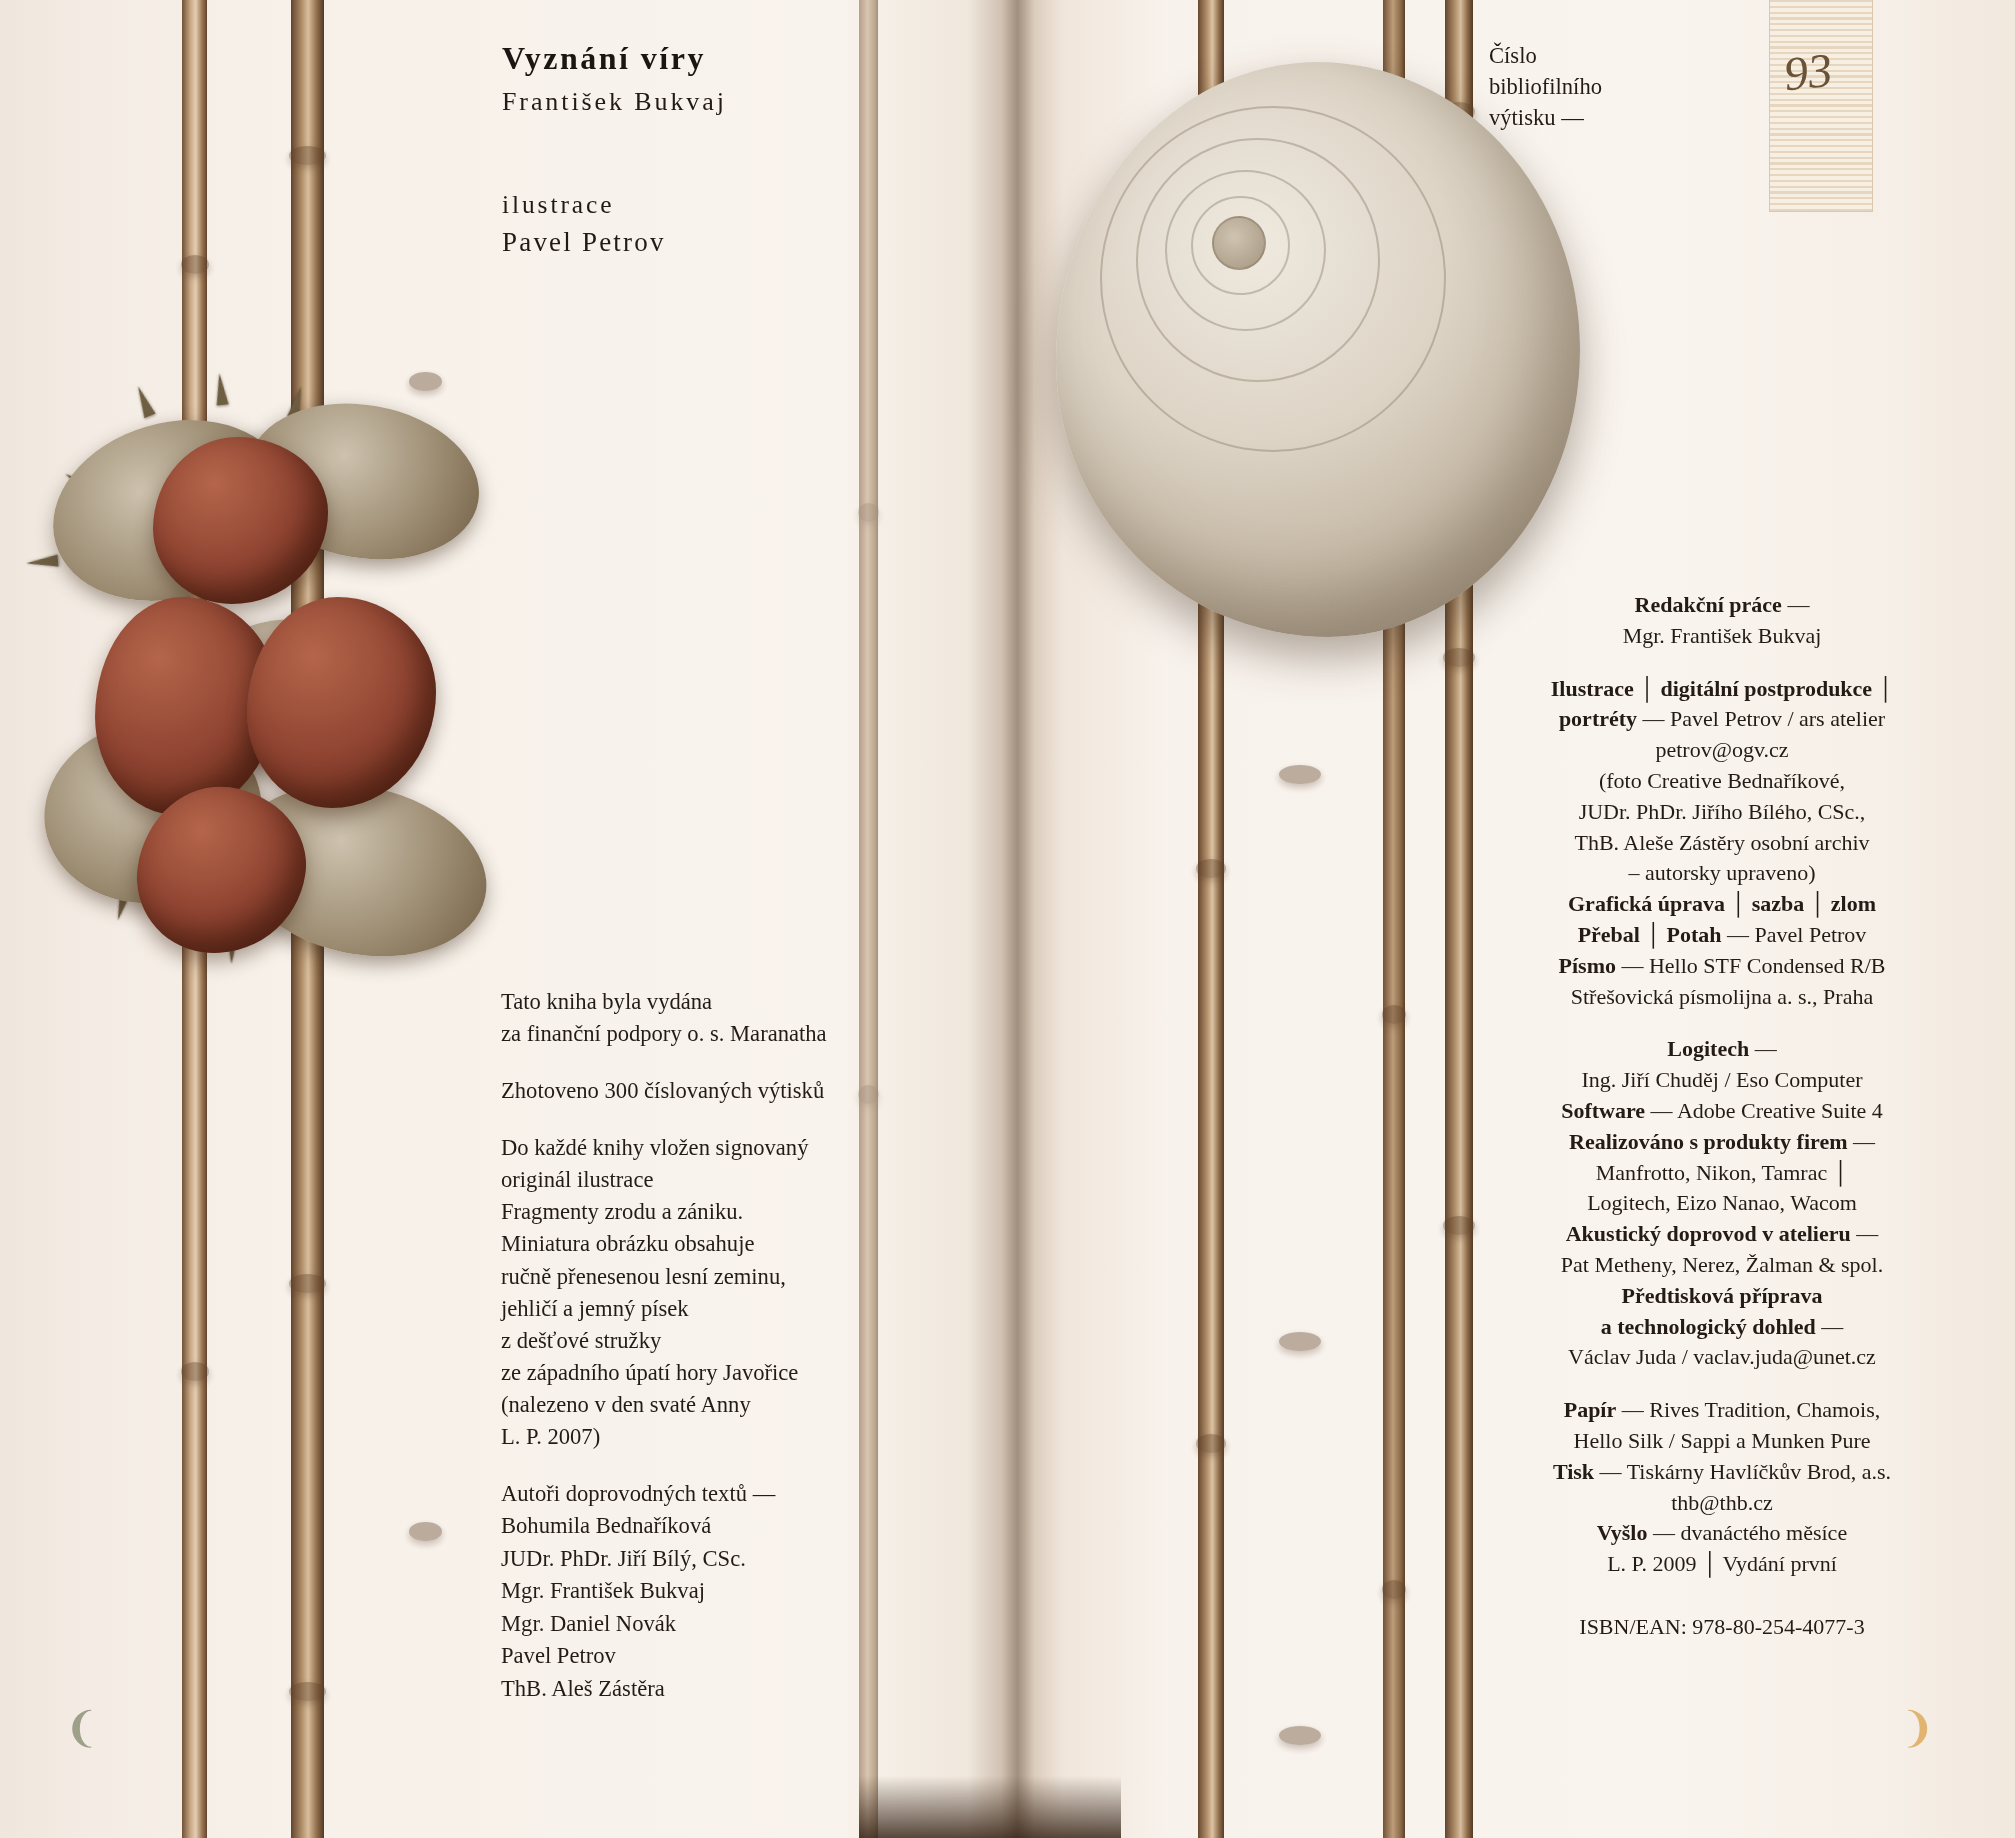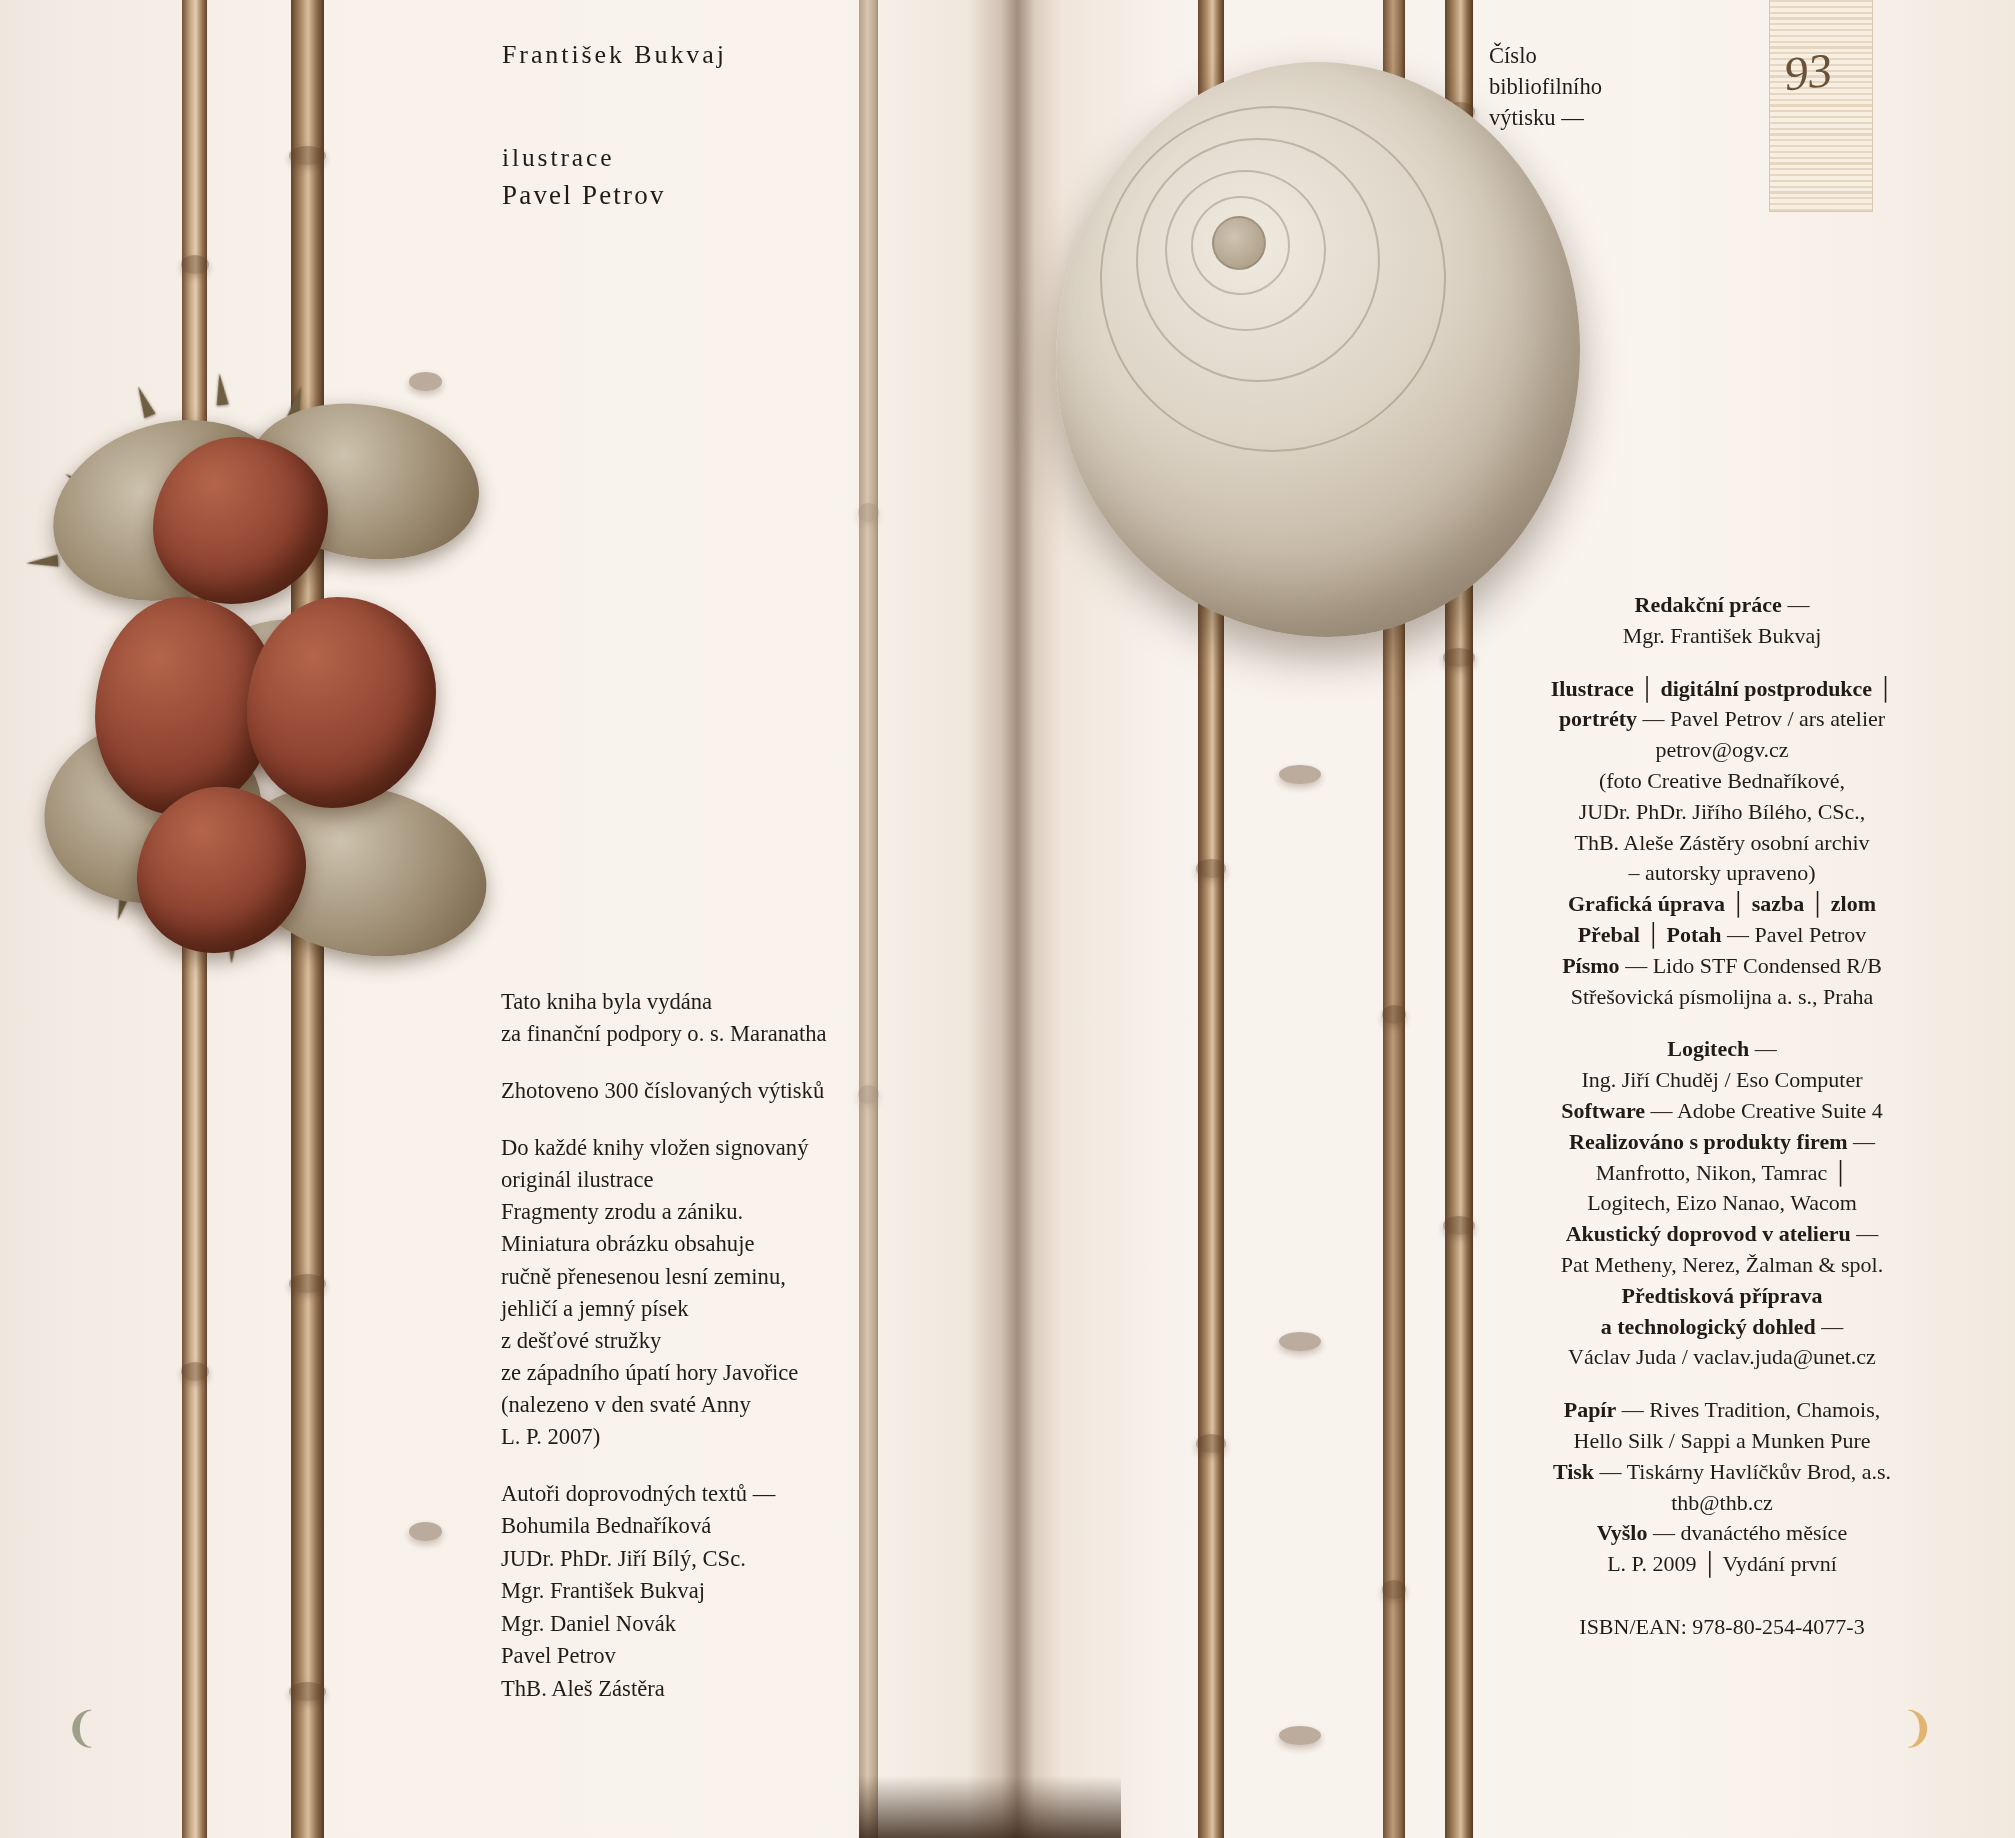--- a/index.html
+++ b/index.html
@@ -297,20 +297,21 @@
   <div class="snail">
     <div class="shell-body"></div>
     <div class="whorl w1"></div>
     <div class="whorl w2"></div>
     <div class="whorl w3"></div>
     <div class="whorl w4"></div>
     <div class="whorl w5"></div>
   </div>
 
   <div class="title-block">
+    <h1 class="book-title">Vyznání víry</h1>
     <p class="book-author">František Bukvaj</p>
     <p class="illus-label">ilustrace</p>
     <p class="illus-name">Pavel Petrov</p>
   </div>
 
   <div class="left-colophon">
     <p style="white-space:pre-line">Tato kniha byla vydána
 za finanční podpory o. s. Maranatha</p>
     <p>Zhotoveno 300 číslovaných výtisků</p>
     <p class="tight" style="white-space:pre-line">Do každé knihy vložen signovaný
@@ -360,21 +361,21 @@
       <div><span>(foto Creative Bednaříkové,</span></div>
       <div><span>JUDr. PhDr. Jiřího Bílého, CSc.,</span></div>
       <div><span>ThB. Aleše Zástěry osobní archiv</span></div>
       <div><span>– autorsky upraveno)</span></div>
       <div><b>Grafická úprava │ sazba │ zlom</b></div>
       <div><b>Přebal │ Potah</b>
            <span>—</span>
            <span>Pavel Petrov</span></div>
       <div><b>Písmo</b>
            <span>—</span>
-           <span>Lido STF Condensed R/B</span></div>
+           <span>Hello STF Condensed R/B</span></div>
       <div><span>Střešovická písmolijna a. s., Praha</span></div>
     </div>
 
     <div class="grp">
       <div><b>Logitech</b>
            <span>—</span></div>
       <div><span>Ing. Jiří Chuděj / Eso Computer</span></div>
       <div><b>Software</b>
            <span>—</span>
            <span>Adobe Creative Suite 4</span></div>

